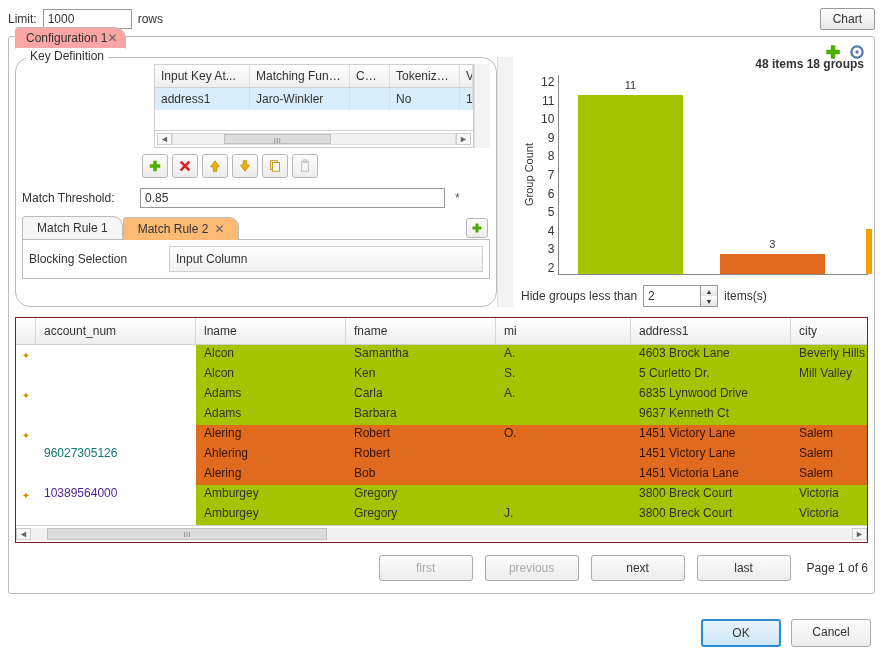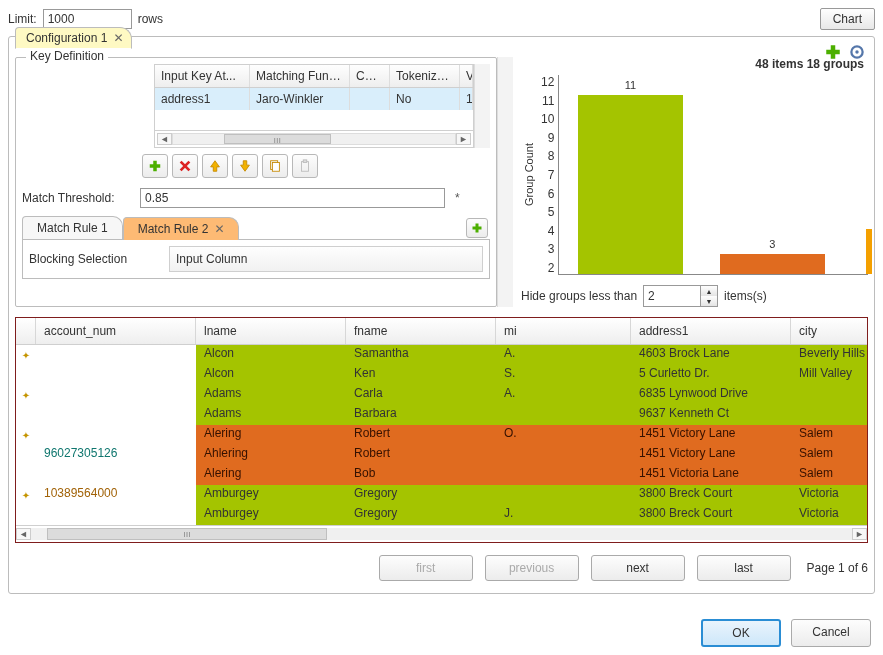--- a/index.html
+++ b/index.html
@@ -5,21 +5,21 @@
 * { box-sizing: border-box; margin: 0; padding: 0; font-family: "Segoe UI", Tahoma, sans-serif; font-size: 12px; color: #333; }
 body { background: #fff; width: 883px; height: 655px; position: relative; padding: 8px; }
 
 .top-row { display: flex; align-items: center; justify-content: space-between; margin-bottom: 6px; }
 .limit-group { display: flex; align-items: center; gap: 6px; }
 .limit-input { width: 89px; height: 20px; border: 1px solid #999; padding: 2px 4px; }
 .chart-btn { padding: 3px 12px; border: 1px solid #999; border-radius: 2px; background: linear-gradient(#fefefe,#e8e8e8); cursor: pointer; }
 
 .config-panel { border: 1px solid #bcbcbc; border-radius: 3px; padding: 6px 6px 6px 6px; position: relative; height: 558px; }
 .config-tabbar { position: absolute; top: -10px; left: 6px; display: flex; align-items: center; }
-.config-tab { background: #fef9c3; border: 1px solid #bcbcbc; border-bottom: 1px solid #fff; border-radius: 4px 12px 0 0; padding: 3px 8px 3px 10px; display: flex; align-items: center; gap: 6px; }
+.config-tab { background: #fca5a5; border: 1px solid #bcbcbc; border-bottom: 1px solid #fff; border-radius: 4px 12px 0 0; padding: 3px 8px 3px 10px; display: flex; align-items: center; }
 .tab-close { font-family: Arial; color: #666; cursor: pointer; }
 .corner-icons { position: absolute; top: 6px; right: 8px; display: flex; gap: 6px; }
 .icon-btn { width: 18px; height: 18px; display: inline-flex; align-items: center; justify-content: center; cursor: pointer; }
 
 .upper-row { display: flex; gap: 8px; margin-top: 14px; }
 .key-def-block { flex: 0 0 480px; border: 1px solid #bcbcbc; border-radius: 2px; padding: 6px; position: relative; }
 .key-def-block .title { position: absolute; top: -9px; left: 10px; background: #fff; padding: 0 4px; }
 .key-def-body { display: flex; gap: 22px; }
 .kd-label { width: 110px; padding-top: 4px; }
 .key-table { flex: 1; border: 1px solid #cfcfcf; }
@@ -73,21 +73,21 @@
 .data-table-wrap { margin-top: 10px; border: 1px solid #7f1d1d; }
 .dt-header { display: flex; background: linear-gradient(#fff,#eee); border-bottom: 1px solid #cfcfcf; }
 .dt-col { padding: 6px 8px; border-right: 1px solid #d7d7d7; overflow: hidden; }
 .dc0 { width: 20px; padding: 0; } .dc1 { width: 160px; } .dc2 { width: 150px; } .dc3 { width: 150px; } .dc4 { width: 135px; } .dc5 { width: 160px; } .dc6 { flex: 1; border-right: none; }
 .dt-body { }
 .dt-row { display: flex; height: 20px; }
 .dt-cell { padding: 1px 8px; border-right: 1px solid rgba(0,0,0,0); overflow: hidden; white-space: nowrap; }
 .grp-marker { width: 20px; display: flex; align-items: center; justify-content: center; font-size: 10px; color: #c59400; }
 .green-row .dt-cell { background: #a4c400; }
 .orange-row .dt-cell { background: #e06b1f; color: #361100; }
-.green-row .dc1, .orange-row .dc1 { background: #fff !important; color: #a16207; }
+.green-row .dc1, .orange-row .dc1 { background: #fff !important; color: #4c1d95; }
 .green-row .grp-marker, .orange-row .grp-marker { background: #fff; }
 .orange-row.with-acct .dc1 { color: #0f766e; }
 .dt-hscroll { display: flex; align-items: center; height: 17px; border-top: 1px solid #cfcfcf; }
 .dt-hscroll .track { flex: 1; height: 12px; background: #f0f0f0; position: relative; }
 .dt-hscroll .thumb { position: absolute; left: 2%; width: 34%; height: 100%; background: #dcdcdc; border: 1px solid #bfbfbf; }
 
 .pager-row { display: flex; justify-content: flex-end; align-items: center; gap: 12px; margin-top: 12px; }
 .pager-btn { width: 94px; padding: 5px 4px; border: 1px solid #aaa; border-radius: 3px; background: linear-gradient(#fdfdfd,#ececec); cursor: pointer; text-align: center; }
 .pager-btn.disabled { color: #aaa; cursor: default; }
 .page-info { margin-left: 4px; }
@@ -127,21 +127,21 @@
       <svg viewBox="0 0 16 16">
           <circle cx="8" cy="8" r="5" fill="none" stroke="#5577aa" stroke-width="2"></circle>
           <circle cx="8" cy="8" r="1.5" fill="#5577aa"></circle>
         </svg>
     </span>
   </div>
 
   <div class="upper-row">
 
     <div style="flex:0 0 488px; display:flex;">
-    <div class="key-def-block" style="flex:1;">
+    <div class="key-def-block" style="flex:1;border-radius:15px;">
       <span class="title">Key Definition</span>
       <div class="key-def-body">
         <div class="kd-label"></div>
         <div style="flex:1; display:flex;">
         <div class="key-table" style="flex:1;">
           <div class="key-table-header">
             <div class="kt-col kt-c1">Input Key At...</div>
             <div class="kt-col kt-c2">Matching Func...</div>
             <div class="kt-col kt-c3">Cus...</div>
             <div class="kt-col kt-c4">Tokenize...</div>

